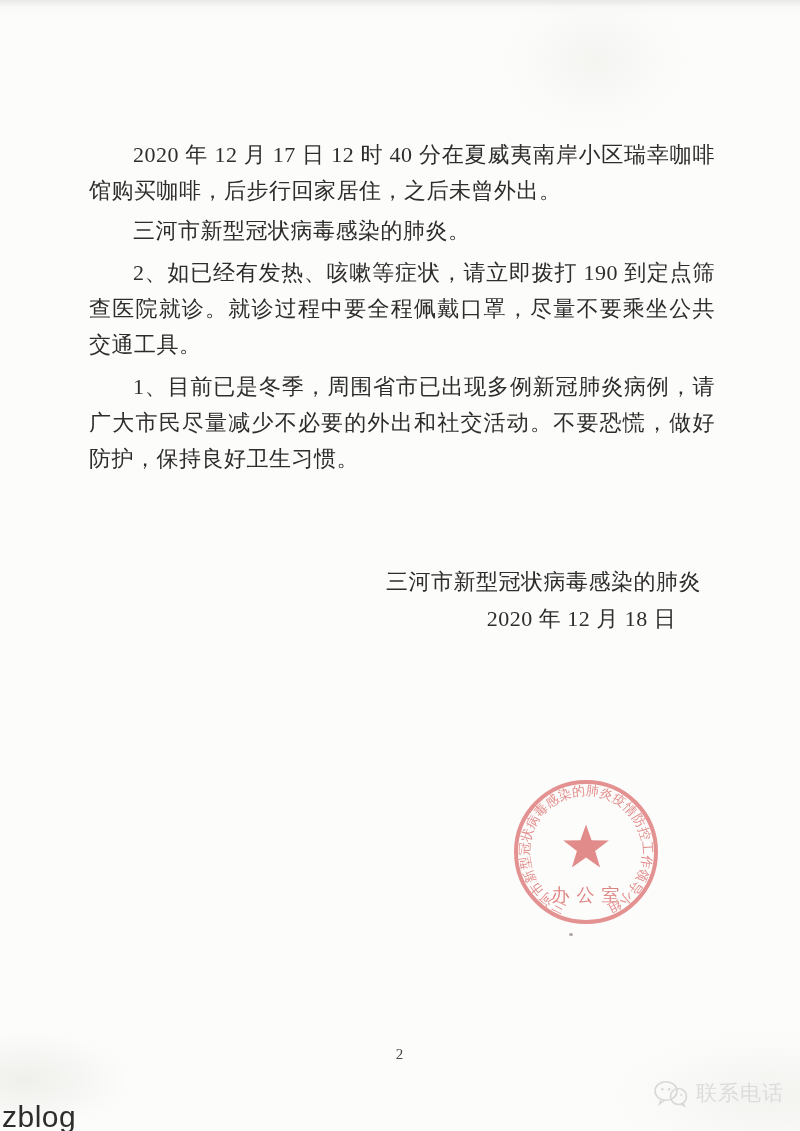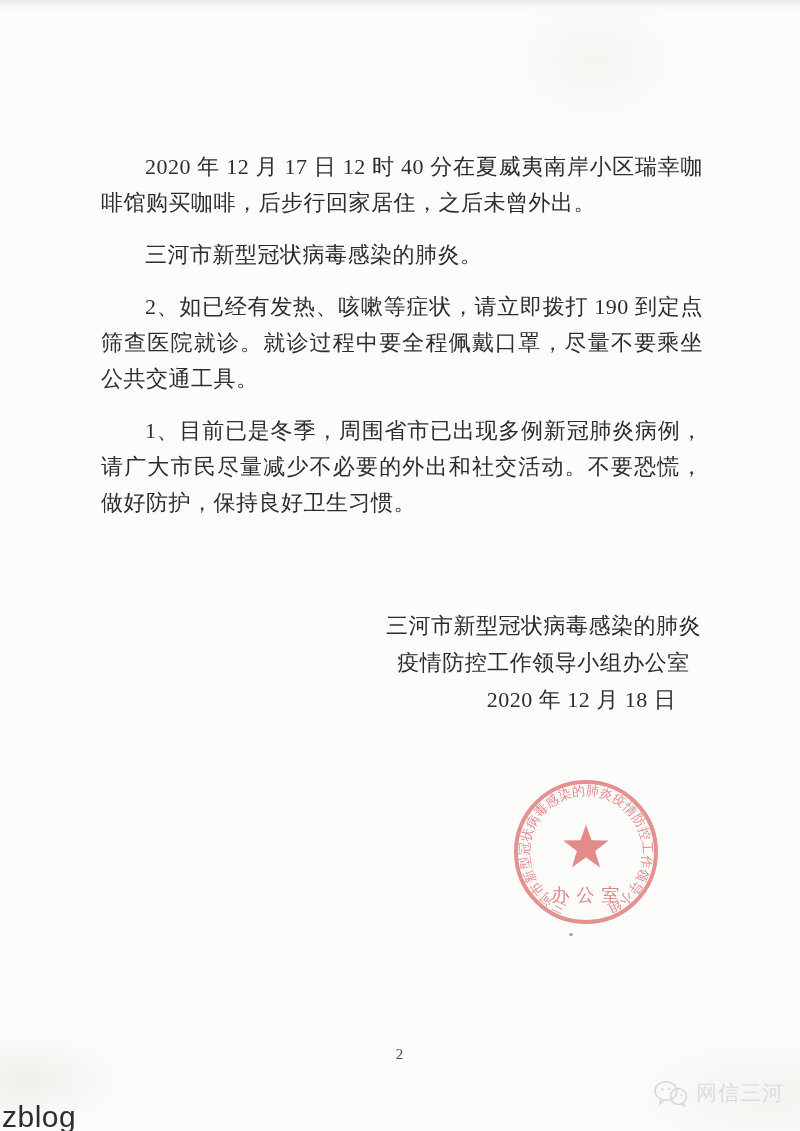--- a/index.html
+++ b/index.html
@@ -22,21 +22,21 @@
       radial-gradient(130px 100px at 595px 60px,rgba(214,214,209,.20),transparent 70%),
       radial-gradient(150px 70px at 25px 1080px,rgba(205,205,200,.28),transparent 70%),
       radial-gradient(220px 90px at 770px 1095px,rgba(226,226,222,.35),transparent 70%);
   }
   .text-body{
     position:absolute;left:85px;top:133px;width:634px;
     font-size:22px;line-height:36px;letter-spacing:.5px;
     color:var(--ink);
     text-align:justify;
   }
-  .text-body p{margin:16px;text-indent:2em;}
+  .text-body p{margin:4px;text-indent:2em;}
   .text-body p.item{margin-top:6px;}
   .signature{
     margin-top:86px;margin-left:auto;margin-right:18px;
     width:max-content;text-align:center;line-height:37px;letter-spacing:.5px;
   }
   .signature .sig-date{position:relative;left:38px;}
   .seal{
     position:absolute;left:510px;top:776px;width:152px;height:152px;
     mix-blend-mode:multiply;
     filter:blur(.4px);
@@ -83,21 +83,20 @@
   <div class="texture"></div>
 
   <div class="text-body">
     <p>2020 年 12 月 17 日 12 时 40 分在夏威夷南岸小区瑞幸咖啡馆购买咖啡，后步行回家居住，之后未曾外出。</p>
     <p>三河市新型冠状病毒感染的肺炎。</p>
     <p class="item">2、如已经有发热、咳嗽等症状，请立即拨打 190 到定点筛查医院就诊。就诊过程中要全程佩戴口罩，尽量不要乘坐公共交通工具。</p>
     <p class="item">1、目前已是冬季，周围省市已出现多例新冠肺炎病例，请广大市民尽量减少不必要的外出和社交活动。不要恐慌，做好防护，保持良好卫生习惯。</p>
 
     <div class="signature">
       <div>三河市新型冠状病毒感染的肺炎</div>
-      <div>疫情防控工作领导小组办公室</div>
       <div class="sig-date">2020 年 12 月 18 日</div>
     </div>
   </div>
 
   <svg class="seal" viewBox="0 0 152 152" aria-hidden="true">
     <defs>
       <path id="sealRingPath" d="M 76,133 a 57,57 0 1,1 0,-114 a 57,57 0 1,1 0,114"></path>
     </defs>
     <circle class="seal-ring" cx="76" cy="76" r="70"></circle>
     <text class="seal-ring-text">
@@ -121,15 +120,15 @@
         <circle cx="25.5" cy="16.5" r="8"></circle>
         <path d="M 30,23 L 31.5,26 L 27.5,24.1" stroke-width="1.4"></path>
       </g>
       <g fill="#d8d8d8">
         <circle cx="9.4" cy="9.2" r="1.3"></circle>
         <circle cx="16.2" cy="9.2" r="1.3"></circle>
         <circle cx="22.8" cy="15" r="1.1"></circle>
         <circle cx="28.2" cy="15" r="1.1"></circle>
       </g>
     </svg>
-    <span class="wm-label">网信三河</span>
+    <span class="wm-label">联系电话</span>
   </div>
 </div>
 
 </body></html>

